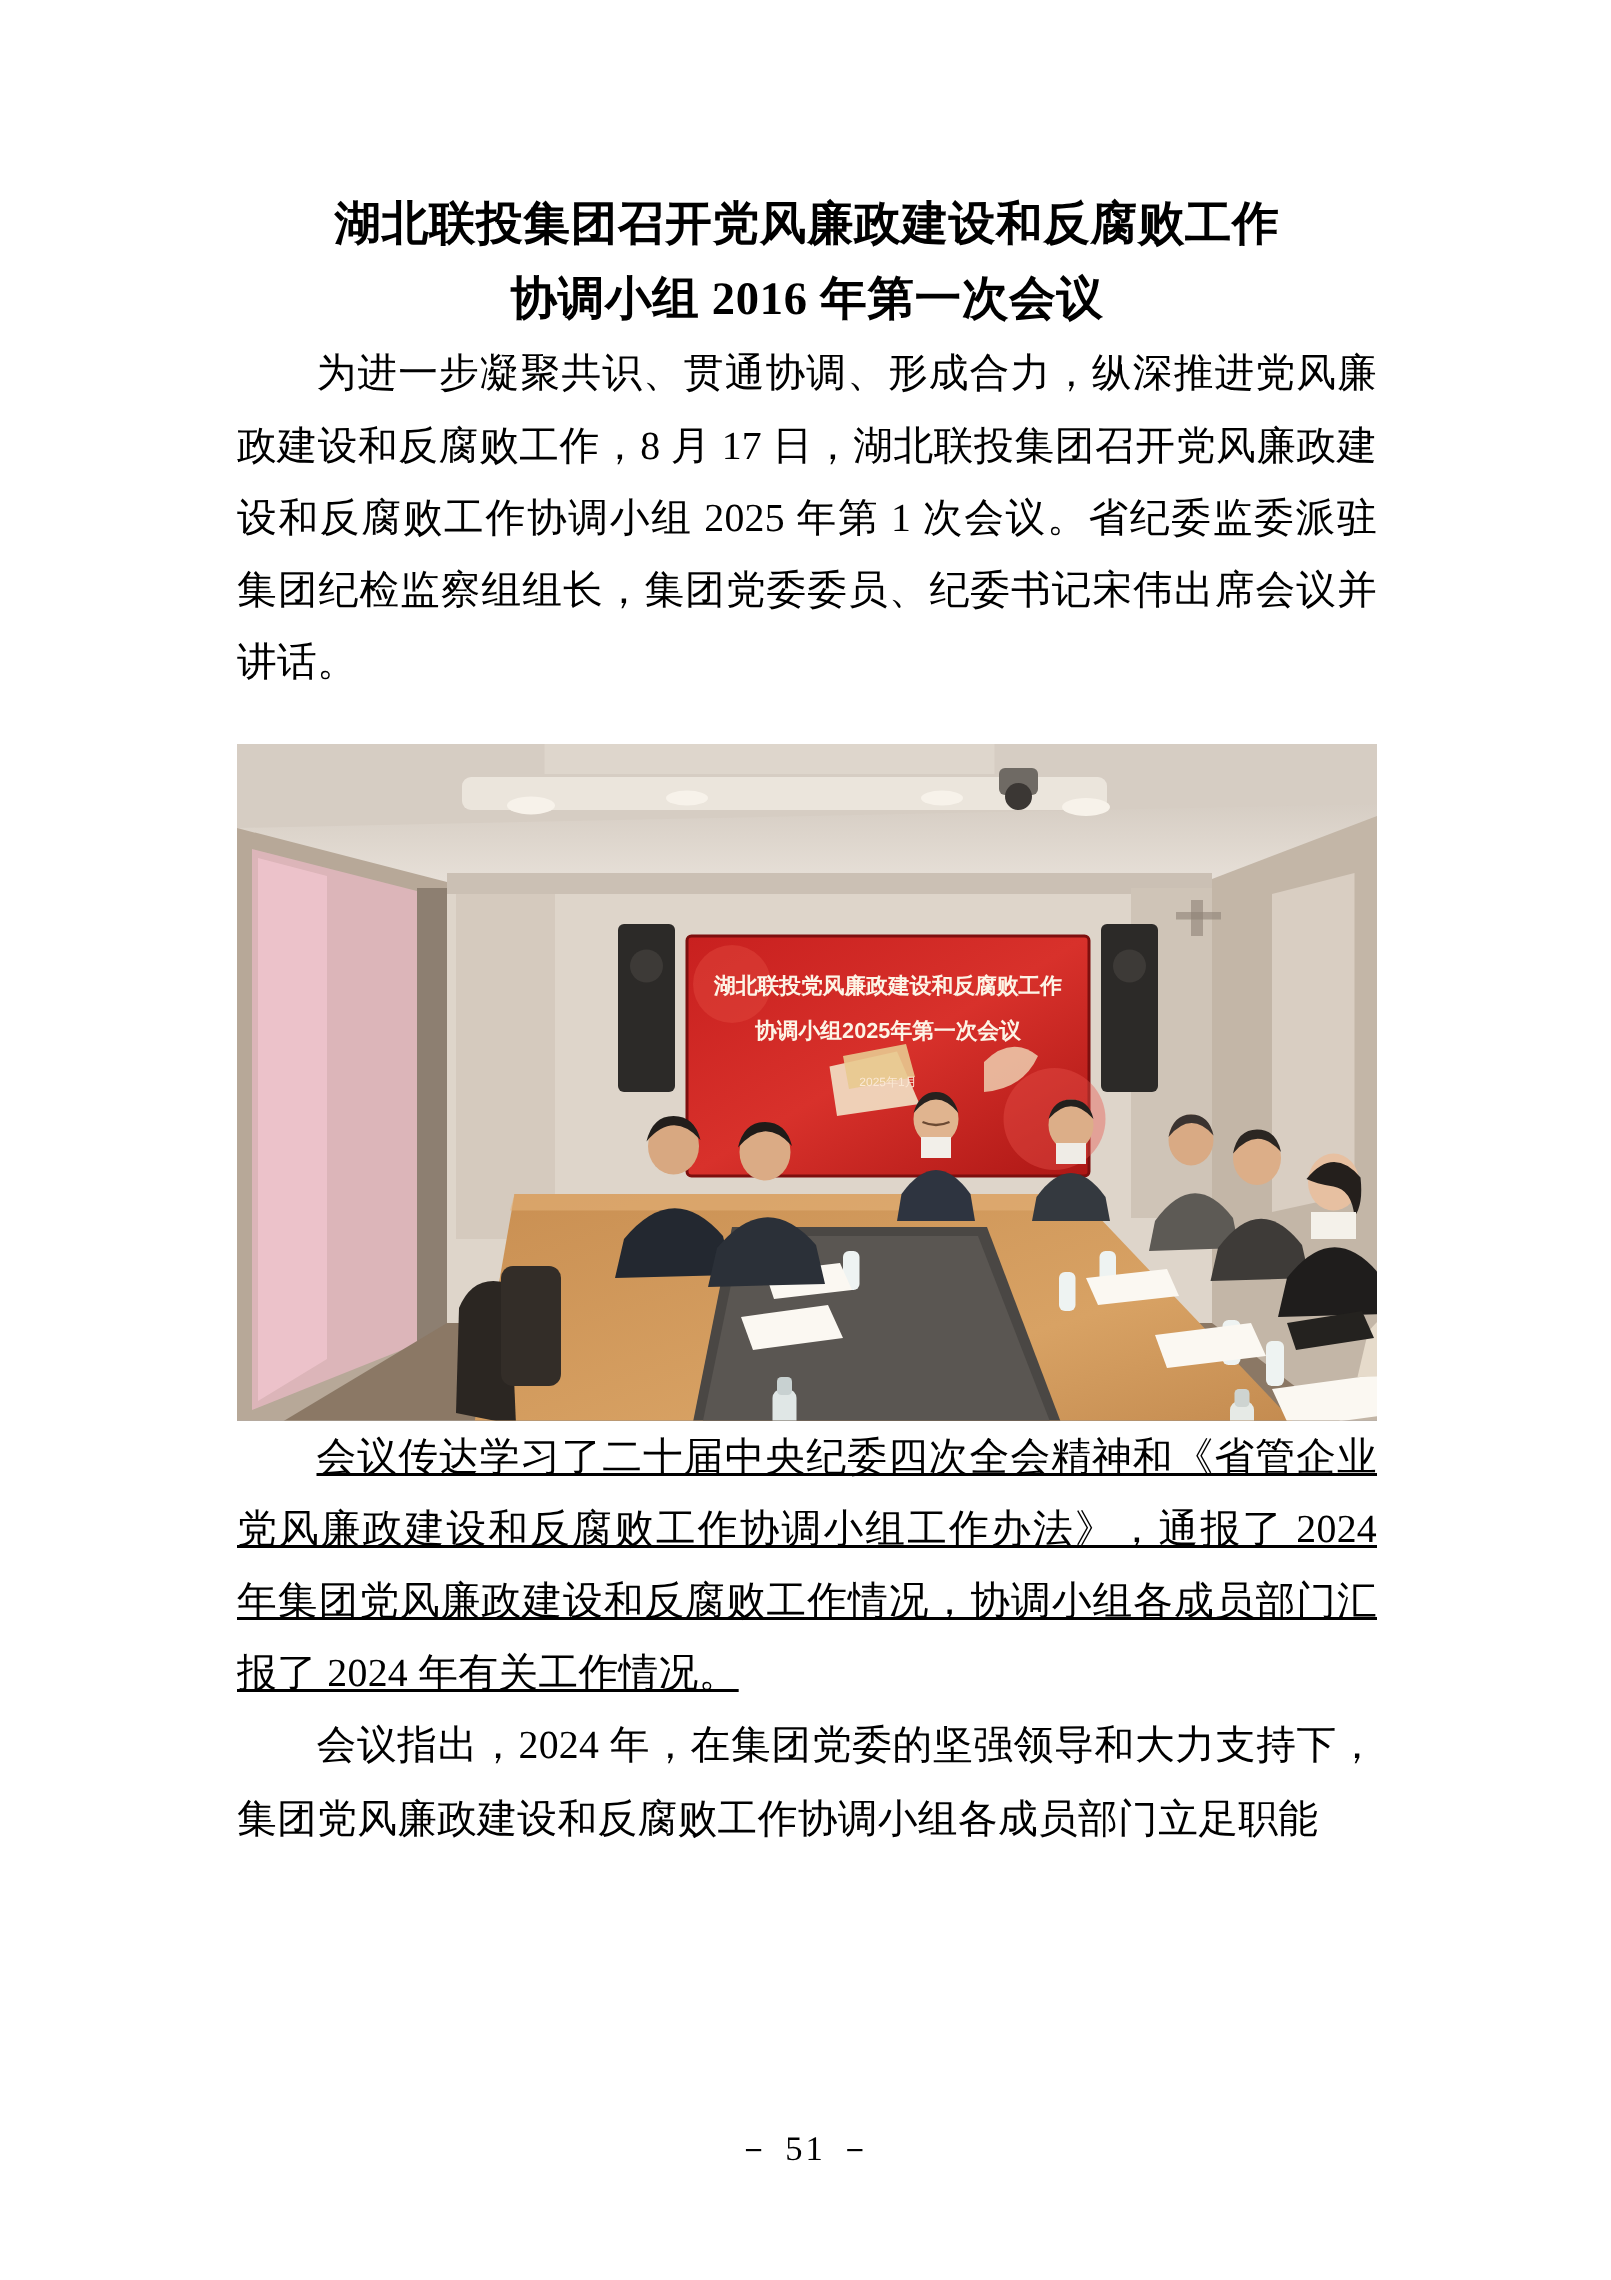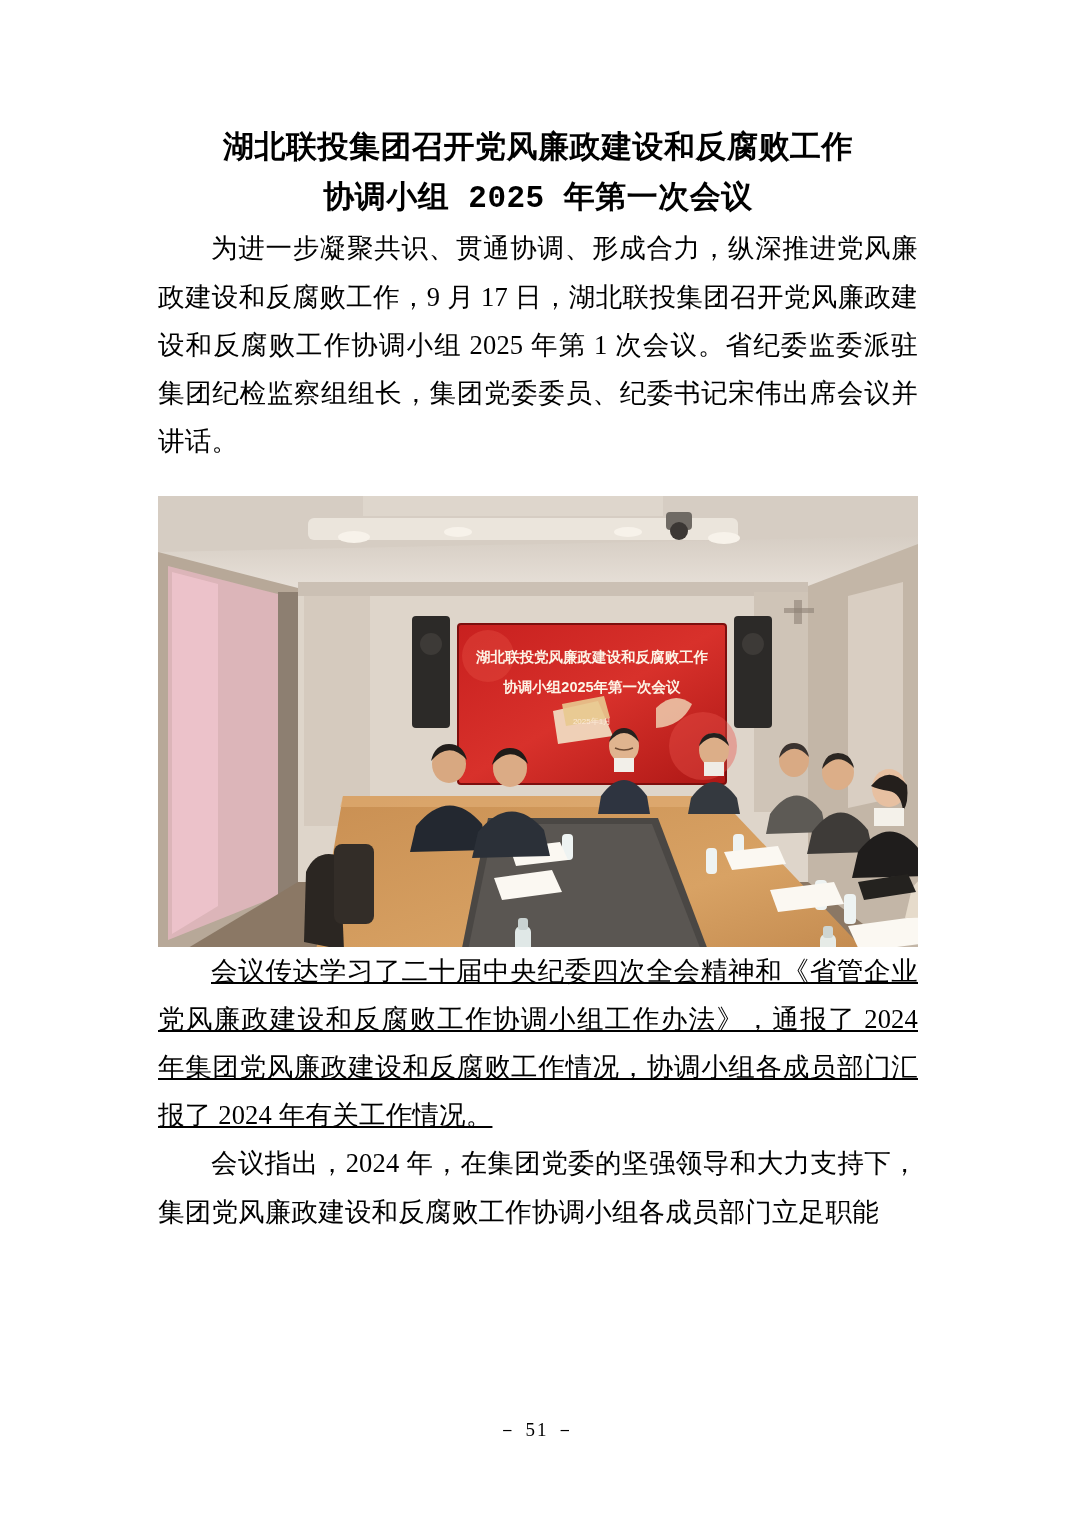--- a/index.html
+++ b/index.html
@@ -29,21 +29,21 @@
     width: 760px;
   }
   .doc-title {
     margin: 0;
     padding-top: 124px;
     font-size: 31px;
     font-weight: bold;
     line-height: 1.62;
     text-align: center;
     letter-spacing: 0.5px;
-    font-family: Liberation Mono, monospace;
+    font-family: Liberation Serif, serif;
   }
   .doc-title .line {
     display: block;
   }
   p.body-text {
     margin: 0;
     font-size: 26.5px;
     line-height: 1.82;
     text-align: justify;
     text-justify: inter-ideograph;
@@ -67,38 +67,38 @@
   .para-after-fig {
     margin-top: 28px;
     text-decoration: underline;
   }
   .page-number {
     position: absolute;
     left: 0;
     right: 0;
     top: 1417px;
     text-align: center;
-    font-size: 19px;
+    font-size: 23px;
     letter-spacing: 2px;
     font-family: "Liberation Serif", "DejaVu Serif", serif;
   }
 </style>
 </head>
 <body>
 
 <div class="page">
 
   <div class="content">
 
     <h1 class="doc-title">
       <span class="line">湖北联投集团召开党风廉政建设和反腐败工作</span>
-      <span class="line">协调小组 2025 年第一次会议</span>
+      <span class="line">协调小组 2016 年第一次会议</span>
     </h1>
 
-    <p class="body-text para-first">为进一步凝聚共识、贯通协调、形成合力，纵深推进党风廉政建设和反腐败工作，9 月 17 日，湖北联投集团召开党风廉政建设和反腐败工作协调小组 2025 年第 1 次会议。省纪委监委派驻集团纪检监察组组长，集团党委委员、纪委书记宋伟出席会议并讲话。</p>
+    <p class="body-text para-first">为进一步凝聚共识、贯通协调、形成合力，纵深推进党风廉政建设和反腐败工作，8 月 17 日，湖北联投集团召开党风廉政建设和反腐败工作协调小组 2025 年第 1 次会议。省纪委监委派驻集团纪检监察组组长，集团党委委员、纪委书记宋伟出席会议并讲话。</p>
 
     <div class="figure">
       <svg width="760" height="513" viewBox="0 0 760 513" xmlns="http://www.w3.org/2000/svg">
         <defs>
           <linearGradient id="wallg" x1="0" y1="0" x2="0" y2="1">
             <stop offset="0%" stop-color="#e9e2da"></stop>
             <stop offset="100%" stop-color="#cfc5ba"></stop>
           </linearGradient>
           <linearGradient id="ceilg" x1="0" y1="0" x2="0" y2="1">
             <stop offset="0%" stop-color="#c9bfb4"></stop>

